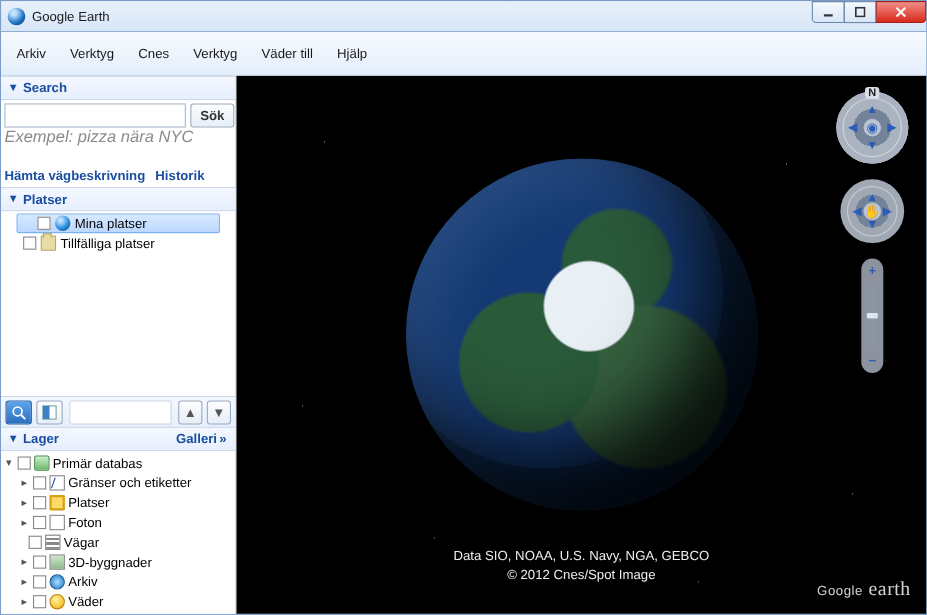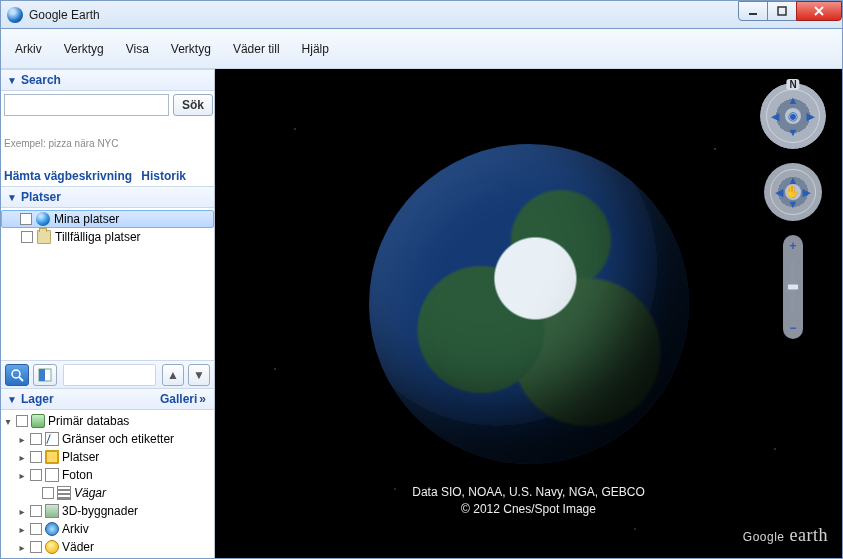--- a/index.html
+++ b/index.html
@@ -24,26 +24,26 @@
 
 
 .main { flex: 1; display: flex; min-height: 0; }
 .sidebar { width: 214px; background: #fff; border-right: 1px solid #b9c6d6; display: flex; flex-direction: column; }
 .panel-header { height: 22px; background: linear-gradient(#f4f8ff,#e7effd); border-top: 1px solid #cbd9eb; border-bottom: 1px solid #cbd9eb; display: flex; align-items: center; padding: 0 6px; color: #1a4ea0; font-weight: bold; font-size: 13px; cursor: pointer; }
 .panel-header .chev { margin-right: 4px; font-size: 10px; color: #1a4ea0; }
 .panel-body { padding: 3px; }
 .search-row { display: flex; gap: 4px; }
 .search-input { flex: 1; height: 22px; border: 1px solid #aab9cc; background: #fff; padding: 0 4px; }
 .search-btn { height: 22px; padding: 0 8px; border: 1px solid #9aaabf; background: linear-gradient(#fdfdfe,#e7eef8); border-radius: 3px; font-weight: bold; color: #333; }
-.hint { color: #8a8a8a; margin-top: 22px; font-size: 10px; }
+.hint { color: #8a8a8a; margin-top: 0; font-size: 15px; font-style: italic; }
 .links { margin-top: 20px; color: #1a4ea0; font-size: 11px; }
 .links .lnk { text-decoration: none; font-weight: bold; color: #1a4ea0; cursor: pointer; }
 .places-list { padding: 2px 0; }
 .place-row { display: flex; align-items: center; height: 18px; padding-left: 20px; gap: 4px; }
-.place-row.selected { background: linear-gradient(#d7e9ff,#bcd8ff); border: 1px solid #7cb2f0; border-radius: 2px; margin: 0 0; padding-left: 18px; text-align: right; }
+.place-row.selected { background: linear-gradient(#d7e9ff,#bcd8ff); border: 1px solid #7cb2f0; border-radius: 2px; margin: 0 14px; padding-left: 18px; text-align: right; }
 .chk { width: 12px; height: 12px; border: 1px solid #888; background: #fff; }
 .place-icon { width: 14px; height: 14px; }
 .globe-icon { border-radius: 50%; background: radial-gradient(circle at 35% 30%, #bfe1ff 10%, #2a8fe0 55%, #0a3e73); }
 .folder-icon { background: #e8dca4; border: 1px solid #b8a860; border-radius: 1px; position: relative; }
 .folder-icon:before { content:""; position:absolute; top:-3px; left:1px; width:6px; height:3px; background:#e8dca4; border:1px solid #b8a860; border-bottom:none; }
 
 .places-body { flex: 1; min-height: 0; overflow: hidden; }
 
 
 .midbar { height: 28px; background: linear-gradient(#f4f8ff,#e7effd); border-top: 1px solid #cbd9eb; display: flex; align-items: center; padding: 0 4px; gap: 4px; }
@@ -85,21 +85,21 @@
 }
 .earth { position:absolute; left:50%; top:50%; width: 320px; height: 320px; margin-left:-160px; margin-top:-170px; border-radius:50%;
   background:
     radial-gradient(circle at 52% 42%, #e8f0f5 0 40px, transparent 42px),
     radial-gradient(circle at 35% 58%, #2a5a3a 0 62px, transparent 65px),
     radial-gradient(circle at 68% 65%, #35603f 0 72px, transparent 76px),
     radial-gradient(circle at 60% 30%, #2a5a3a 0 48px, transparent 52px),
     radial-gradient(circle at 40% 38%, #153a73 0 160px, #0b2a55 160px);
   box-shadow: inset -45px -50px 70px rgba(0,0,0,.85), inset 18px 20px 50px rgba(180,210,255,.12);
 }
-.attrib { position:absolute; bottom: 40px; left: 0; right: 0; text-align:center; color:#eee; font-size:12px; line-height:1.4; text-shadow:0 0 3px #000; }
+.attrib { position:absolute; bottom: 27px; left: 0; right: 0; text-align:center; color:#eee; font-size:12px; line-height:1.4; text-shadow:0 0 3px #000; }
 .brand { position:absolute; bottom: 12px; right: 14px; color: rgba(255,255,255,.82); font-size: 18px; font-family: Georgia, serif; letter-spacing:.5px;}
 .brand .g { font-family: Arial, sans-serif; font-weight:normal; }
 
 
 .nav { position:absolute; top: 14px; right: 14px; width: 70px; display:flex; flex-direction:column; align-items:center; gap: 14px; }
 .ring { width: 66px; height: 66px; border-radius:50%; background: radial-gradient(circle,#72839a 0 17px, rgba(200,210,225,.85) 17px 33px, transparent 33px); position:relative; display:flex; align-items:center; justify-content:center; }
 .ring:before { content:""; position:absolute; inset:6px; border-radius:50%; border:1px solid rgba(255,255,255,.45); }
 .ring .n { position:absolute; top:-4px; left:50%; transform:translateX(-50%); font-weight:bold; color:#222; font-size:10px; background:#d8dee8; padding:0 3px; border-radius:3px; }
 .ring .arr { position:absolute; color:#2a5db8; font-size:11px; }
 .ring .up { top:11px; left:50%; transform:translateX(-50%);}
@@ -135,21 +135,21 @@
           <path d="M2 1 L10 9 M10 1 L2 9" stroke="#fff" stroke-width="1.8"></path>
         </svg>
       </div>
   </div>
 </div>
 
 <div class="window">
   <div class="menubar">
     <span class="menu-item">Arkiv</span>
     <span class="menu-item">Verktyg</span>
-    <span class="menu-item">Visa</span>
+    <span class="menu-item">Cnes</span>
     <span class="menu-item">Verktyg</span>
     <span class="menu-item">Väder till</span>
     <span class="menu-item">Hjälp</span>
   </div>
 
   <div class="main">
     <div class="sidebar">
 
       <div class="panel-header">
         <span class="chev">▼</span>
@@ -230,21 +230,21 @@
             <span class="chk"></span>
             <span class="layer-icon places-layer-icon"></span>
             <span>Platser</span>
           </div>
           <div class="tree-row" style="padding-left: 16px;">
             <span class="tw">▸</span>
             <span class="chk"></span>
             <span class="layer-icon photos-icon"></span>
             <span>Foton</span>
           </div>
-          <div class="tree-row" style="padding-left: 28px; font-style: italic;">
+          <div class="tree-row" style="padding-left: 12px;">
             <span class="tw"></span>
             <span class="chk"></span>
             <span class="layer-icon roads-icon"></span>
             <span>Vägar</span>
           </div>
           <div class="tree-row" style="padding-left: 16px;">
             <span class="tw">▸</span>
             <span class="chk"></span>
             <span class="layer-icon buildings-icon"></span>
             <span>3D-byggnader</span>

